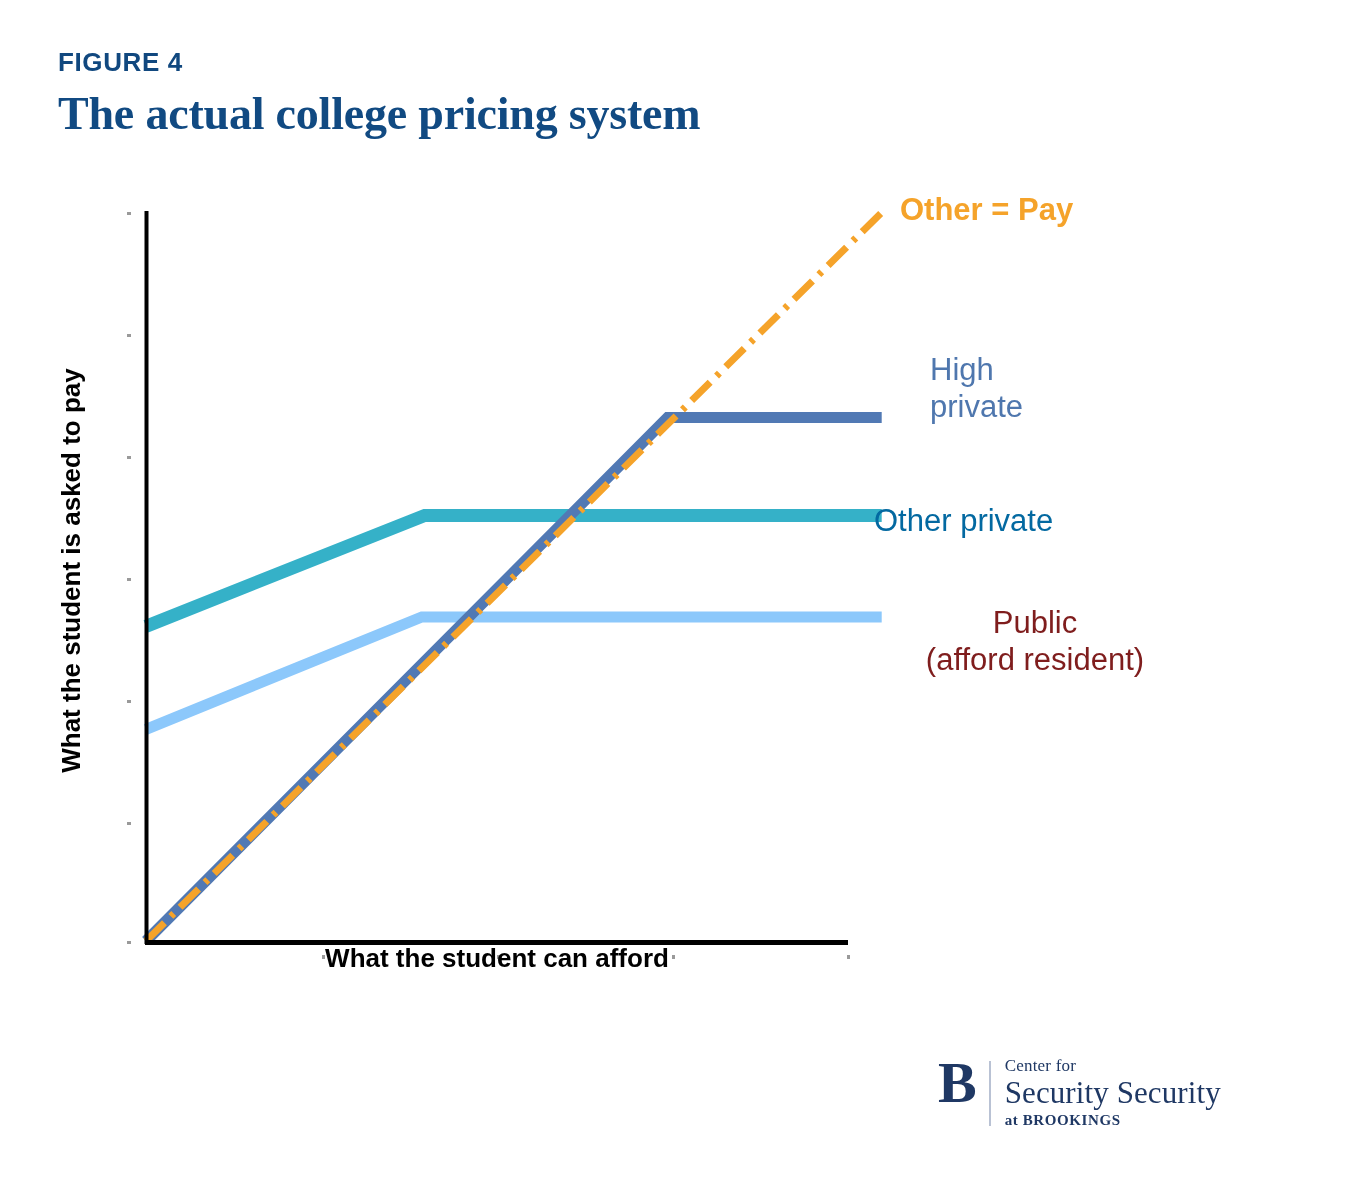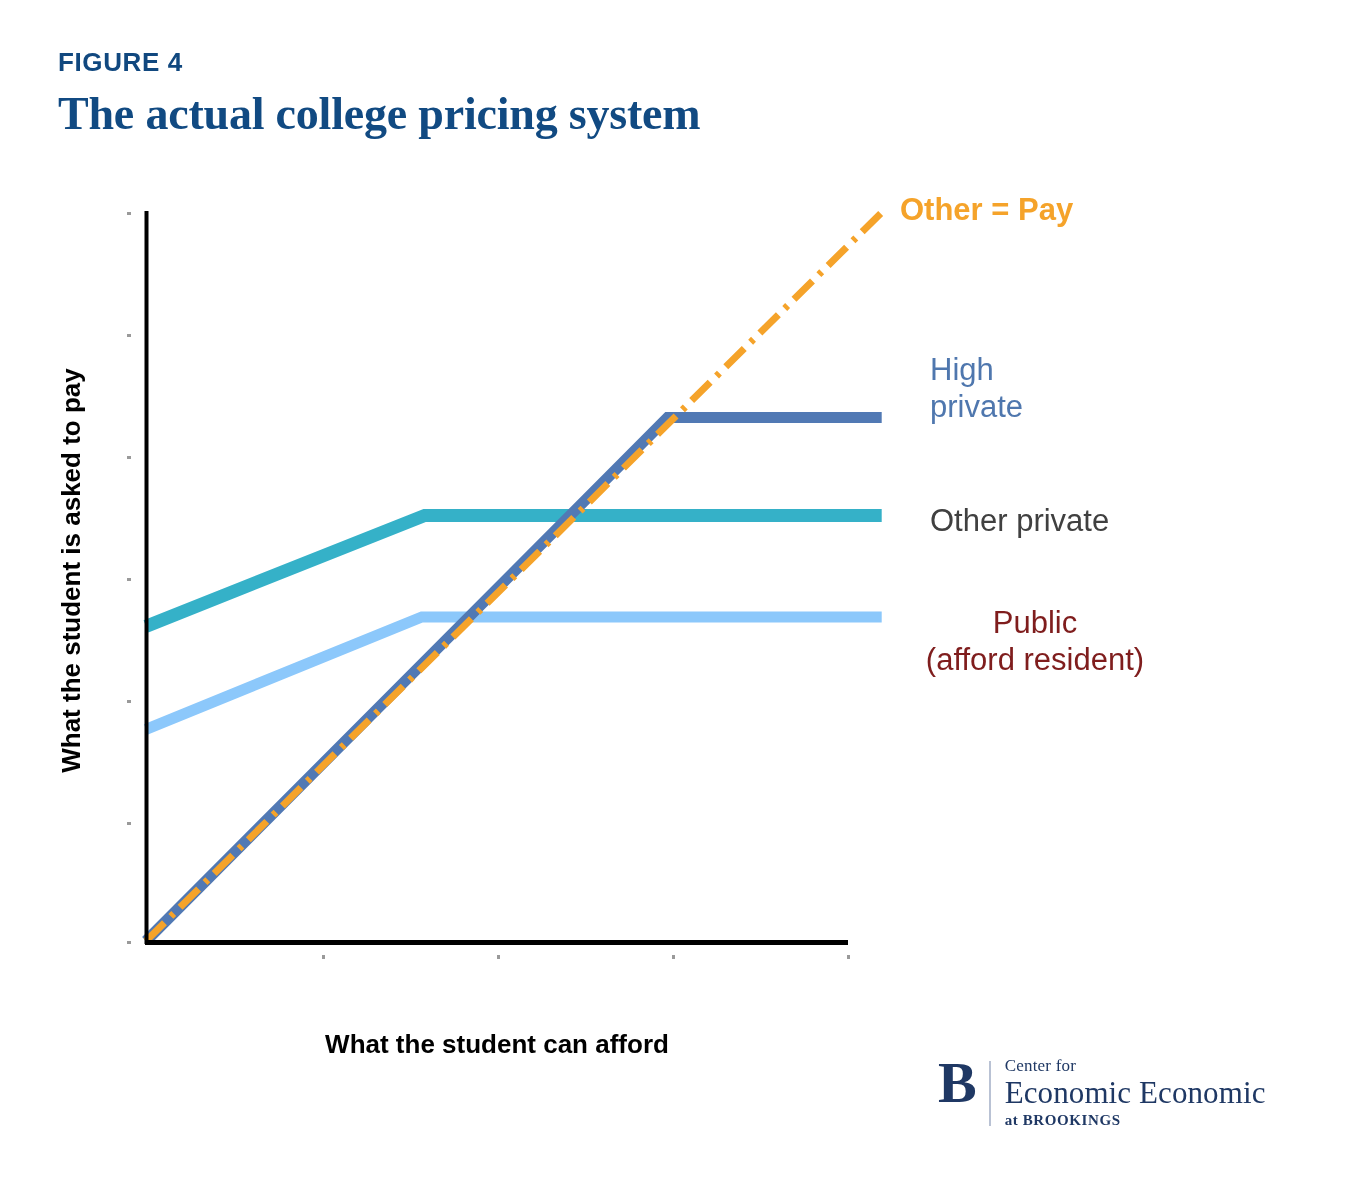--- a/index.html
+++ b/index.html
@@ -66,21 +66,21 @@
     transform: rotate(-90deg);
     color: #000000;
     font-size: 26px;
     font-weight: 700;
     font-family: "Liberation Sans", sans-serif;
     white-space: nowrap;
   }
   #x-axis-title {
     position: absolute;
     left: 146px;
-    top: 1029px;
+    top: 943px;
     width: 702px;
     text-align: center;
     color: #000000;
     font-size: 26px;
     font-weight: 700;
     font-family: "Liberation Sans", sans-serif;
   }
 
   
   .series-label {
@@ -100,25 +100,25 @@
   #label-high-endowment {
     left: 930px;
     top: 352px;
     width: 250px;
     text-align: left;
     color: #4f77ae;
     font-size: 31px;
     font-weight: 400;
   }
   #label-other-private {
-    left: 930px;
+    left: 874px;
     top: 503px;
     width: 260px;
     text-align: left;
-    color: #404040;
+    color: #0369a1;
     font-size: 31px;
     font-weight: 400;
   }
   #label-public {
     left: 890px;
     top: 605px;
     width: 290px;
     text-align: center;
     color: #7f1d1d;
     font-size: 31px;
@@ -227,16 +227,16 @@
     <div>Public</div>
     <div>(afford resident)</div>
   </div>
 </div>
 
 <div id="brookings-logo">
   <div id="logo-b">B</div>
   <div id="logo-divider"></div>
   <div id="logo-text">
     <div id="logo-center-for">Center for</div>
-    <div id="logo-line1">Economic Economic</div>
+    <div id="logo-line1">Security Security</div>
     <div id="logo-at-brookings">at BROOKINGS</div>
   </div>
 </div>
 
 </body></html>

